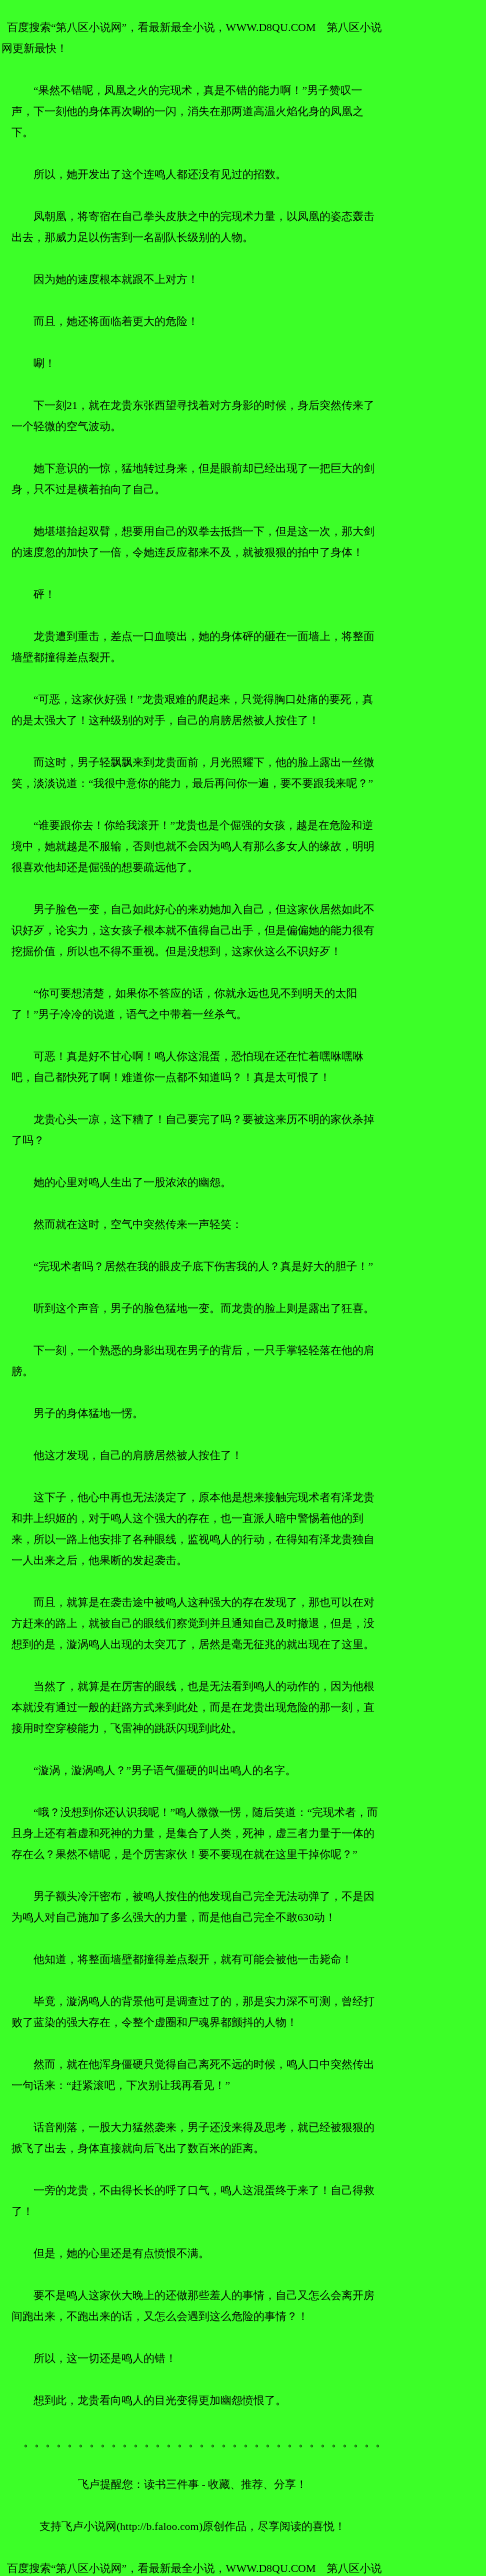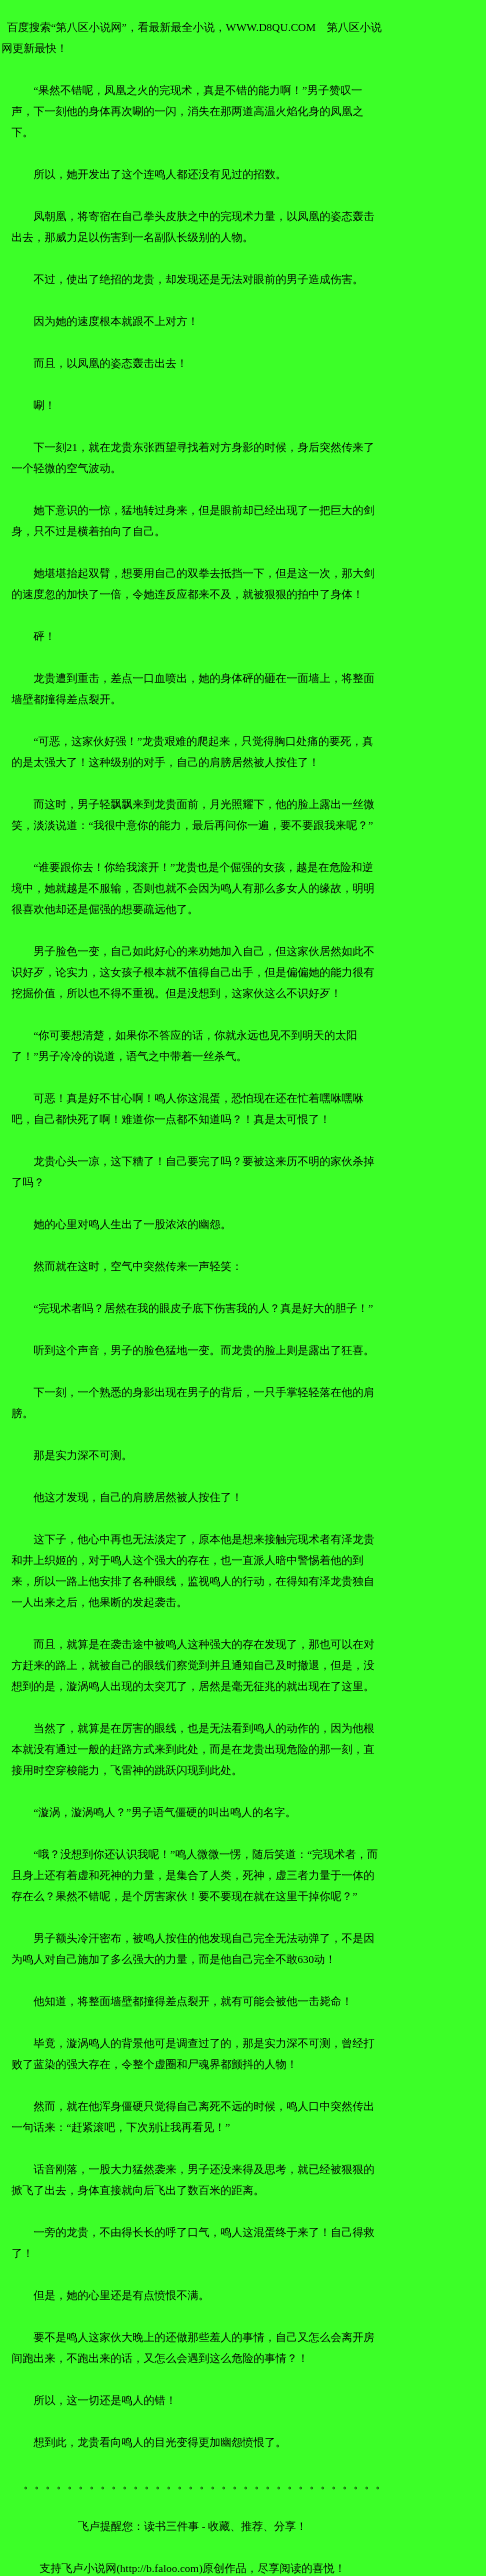--- a/index.html
+++ b/index.html
@@ -32,42 +32,41 @@
   p.separator { text-indent: 22px; letter-spacing: 0; }
 </style>
 </head>
 <body style="background: rgb(60, 255, 40);">
 
 <div class="page" style="background: rgb(60, 255, 40); color: rgb(0, 0, 0);">
     <p class="para promo">百度搜索“第八区小说网”，看最新最全小说，WWW.D8QU.COM　第八区小说网更新最快！</p>
     <p class="para body">“果然不错呢，凤凰之火的完现术，真是不错的能力啊！”男子赞叹一声，下一刻他的身体再次唰的一闪，消失在那两道高温火焰化身的凤凰之下。</p>
     <p class="para body">所以，她开发出了这个连鸣人都还没有见过的招数。</p>
     <p class="para body">凤朝凰，将寄宿在自己拳头皮肤之中的完现术力量，以凤凰的姿态轰击出去，那威力足以伤害到一名副队长级别的人物。</p>
-    <p class="para body">不过，使出了绝招的龙贵，却发现还是无法对眼前的男子造成伤害。</p>
     <p class="para body">因为她的速度根本就跟不上对方！</p>
-    <p class="para body">而且，以凤凰的姿态轰击出去！</p>
+    <p class="para body">而且，她还将面临着更大的危险！</p>
     <p class="para body">唰！</p>
     <p class="para body">下一刻21，就在龙贵东张西望寻找着对方身影的时候，身后突然传来了一个轻微的空气波动。</p>
     <p class="para body">她下意识的一惊，猛地转过身来，但是眼前却已经出现了一把巨大的剑身，只不过是横着拍向了自己。</p>
     <p class="para body">她堪堪抬起双臂，想要用自己的双拳去抵挡一下，但是这一次，那大剑的速度忽的加快了一倍，令她连反应都来不及，就被狠狠的拍中了身体！</p>
     <p class="para body">砰！</p>
     <p class="para body">龙贵遭到重击，差点一口血喷出，她的身体砰的砸在一面墙上，将整面墙壁都撞得差点裂开。</p>
     <p class="para body">“可恶，这家伙好强！”龙贵艰难的爬起来，只觉得胸口处痛的要死，真的是太强大了！这种级别的对手，自己的肩膀居然被人按住了！</p>
     <p class="para body">而这时，男子轻飘飘来到龙贵面前，月光照耀下，他的脸上露出一丝微笑，淡淡说道：“我很中意你的能力，最后再问你一遍，要不要跟我来呢？”</p>
     <p class="para body">“谁要跟你去！你给我滚开！”龙贵也是个倔强的女孩，越是在危险和逆境中，她就越是不服输，否则也就不会因为鸣人有那么多女人的缘故，明明很喜欢他却还是倔强的想要疏远他了。</p>
     <p class="para body">男子脸色一变，自己如此好心的来劝她加入自己，但这家伙居然如此不识好歹，论实力，这女孩子根本就不值得自己出手，但是偏偏她的能力很有挖掘价值，所以也不得不重视。但是没想到，这家伙这么不识好歹！</p>
     <p class="para body">“你可要想清楚，如果你不答应的话，你就永远也见不到明天的太阳了！”男子冷冷的说道，语气之中带着一丝杀气。</p>
     <p class="para body">可恶！真是好不甘心啊！鸣人你这混蛋，恐怕现在还在忙着嘿咻嘿咻吧，自己都快死了啊！难道你一点都不知道吗？！真是太可恨了！</p>
     <p class="para body">龙贵心头一凉，这下糟了！自己要完了吗？要被这来历不明的家伙杀掉了吗？</p>
     <p class="para body">她的心里对鸣人生出了一股浓浓的幽怨。</p>
     <p class="para body">然而就在这时，空气中突然传来一声轻笑：</p>
     <p class="para body">“完现术者吗？居然在我的眼皮子底下伤害我的人？真是好大的胆子！”</p>
     <p class="para body">听到这个声音，男子的脸色猛地一变。而龙贵的脸上则是露出了狂喜。</p>
     <p class="para body">下一刻，一个熟悉的身影出现在男子的背后，一只手掌轻轻落在他的肩膀。</p>
-    <p class="para body">那是实力深不可测。</p>
+    <p class="para body">男子的身体猛地一愣。</p>
     <p class="para body">他这才发现，自己的肩膀居然被人按住了！</p>
     <p class="para body">这下子，他心中再也无法淡定了，原本他是想来接触完现术者有泽龙贵和井上织姬的，对于鸣人这个强大的存在，也一直派人暗中警惕着他的到来，所以一路上他安排了各种眼线，监视鸣人的行动，在得知有泽龙贵独自一人出来之后，他果断的发起袭击。</p>
     <p class="para body">而且，就算是在袭击途中被鸣人这种强大的存在发现了，那也可以在对方赶来的路上，就被自己的眼线们察觉到并且通知自己及时撤退，但是，没想到的是，漩涡鸣人出现的太突兀了，居然是毫无征兆的就出现在了这里。</p>
     <p class="para body">当然了，就算是在厉害的眼线，也是无法看到鸣人的动作的，因为他根本就没有通过一般的赶路方式来到此处，而是在龙贵出现危险的那一刻，直接用时空穿梭能力，飞雷神的跳跃闪现到此处。</p>
     <p class="para body">“漩涡，漩涡鸣人？”男子语气僵硬的叫出鸣人的名字。</p>
     <p class="para body">“哦？没想到你还认识我呢！”鸣人微微一愣，随后笑道：“完现术者，而且身上还有着虚和死神的力量，是集合了人类，死神，虚三者力量于一体的存在么？果然不错呢，是个厉害家伙！要不要现在就在这里干掉你呢？”</p>
     <p class="para body">男子额头冷汗密布，被鸣人按住的他发现自己完全无法动弹了，不是因为鸣人对自己施加了多么强大的力量，而是他自己完全不敢630动！</p>
     <p class="para body">他知道，将整面墙壁都撞得差点裂开，就有可能会被他一击毙命！</p>
     <p class="para body">毕竟，漩涡鸣人的背景他可是调查过了的，那是实力深不可测，曾经打败了蓝染的强大存在，令整个虚圈和尸魂界都颤抖的人物！</p>
     <p class="para body">然而，就在他浑身僵硬只觉得自己离死不远的时候，鸣人口中突然传出一句话来：“赶紧滚吧，下次别让我再看见！”</p>

